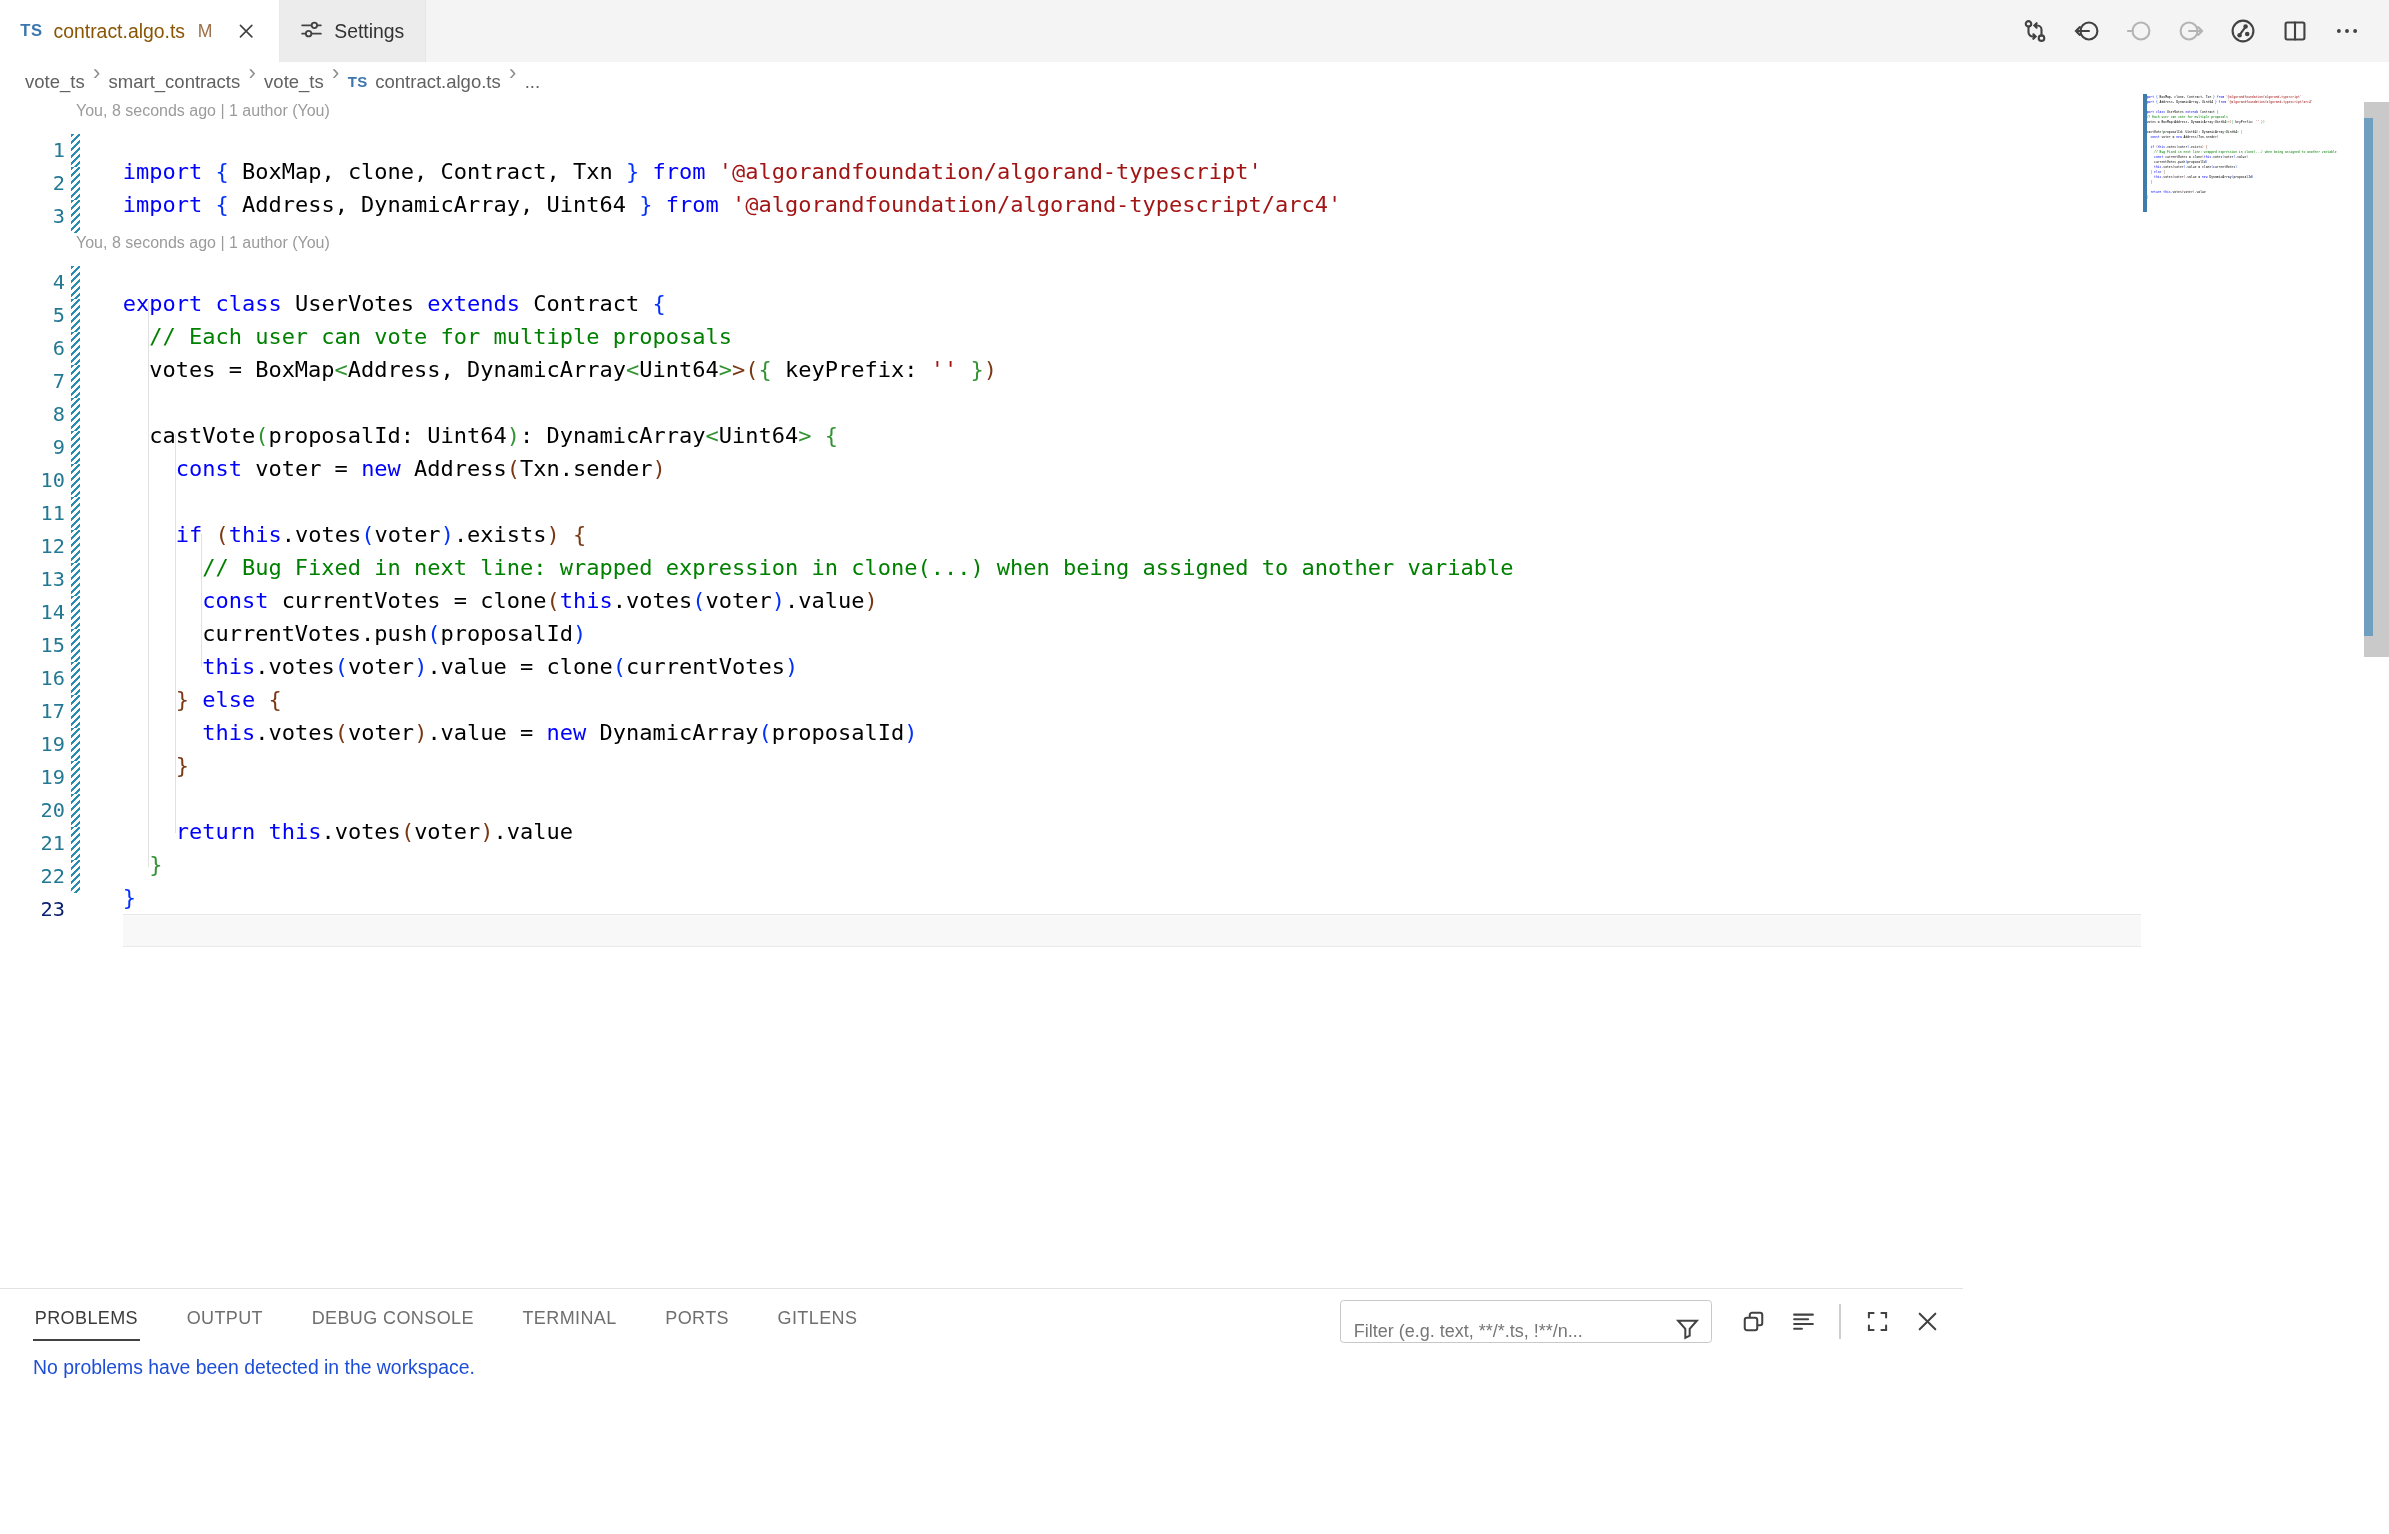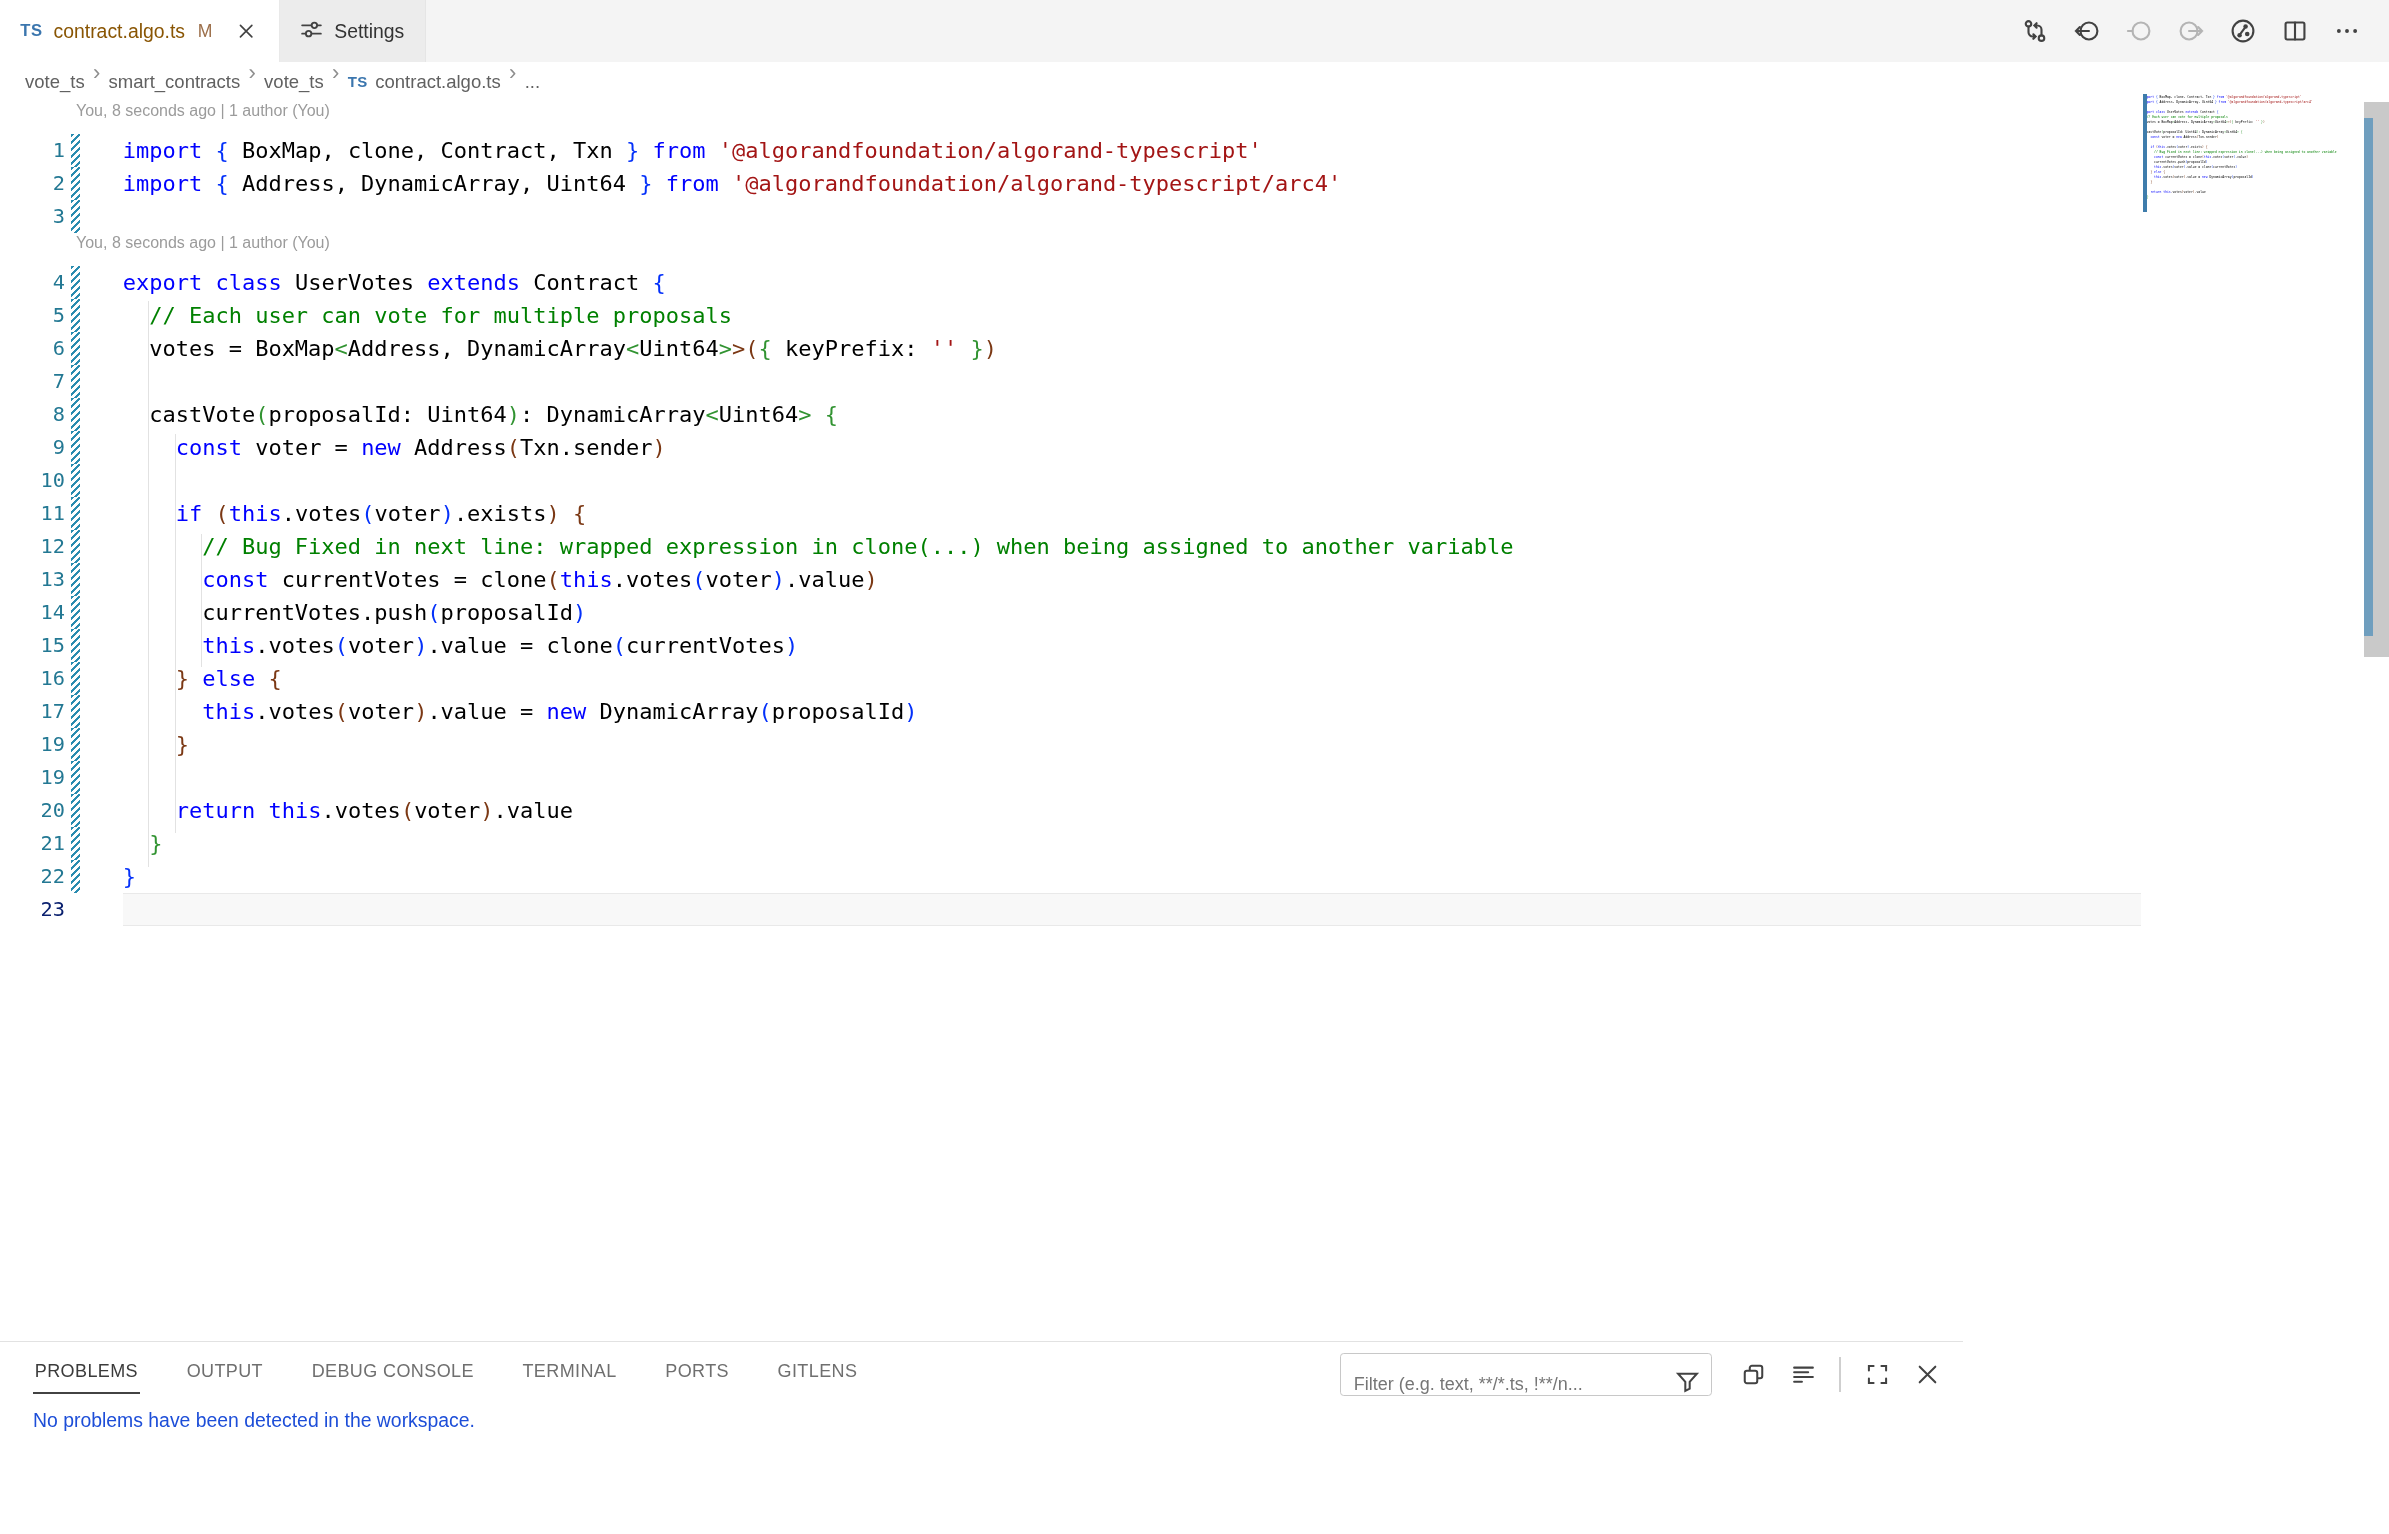--- a/index.html
+++ b/index.html
@@ -39,21 +39,21 @@
   #editor { position:absolute; top:101px; left:0; width:2389px; height:869px; }
   #rows { position:relative; }
   .guide { position:absolute; width:1.4px; background:#e2e2e2; }
   .code-row { display:flex; height:33px; }
   .ln { width:65px; text-align:right; font-family:"DejaVu Sans Mono",monospace;
     font-size:20.3px; line-height:33px; color:#237893; }
   .code-row.current .ln { color:#0b216f; }
   .stripe-slot { width:9.2px; margin-left:5.5px; }
   .stripe-slot.changed { background:repeating-linear-gradient(135deg,
       #2a8cb0 0px, #2a8cb0 2.4px, #ffffff 2.4px, #ffffff 5px); }
-  .line-body { flex:1; margin-left:43px; margin-right:248px; height:33px; }
+  .line-body { flex:1; margin-left:43px; margin-right:248px; height:33px;margin-top:21px; }
   .code-row.current .line-body { background:#f8f8f8;
     border-top:1.8px solid #e9e9e9; border-bottom:1.8px solid #e9e9e9; }
   pre.code-line { font-family:"DejaVu Sans Mono",monospace; font-size:22px;
     line-height:33px; white-space:pre; }
   .code-row.current pre.code-line { line-height:30px; }
   .codelens-row { height:33px; padding-left:64px; display:flex;
     align-items:flex-start;margin-left:12px; }
   .codelens-row span { font-size:16px; color:#9b9b9b; line-height:20.3px; cursor:pointer; }
   .kw { color:#0000ff; } .pl { color:#000000; } .str { color:#a31515; }
   .com { color:#008000; } .b1 { color:#0431fa; } .b2 { color:#319331; }
@@ -66,21 +66,21 @@
   .mini-line { height:15px; font-family:"DejaVu Sans Mono",monospace;
     font-size:9.2px; line-height:15px; white-space:pre; }
   #minimap-changebar { position:absolute; left:2143px; top:94px; width:4.2px;
     height:118px; background:#3e7cab; }
   #scrollbar-thumb { position:absolute; left:2364px; top:102px; width:25px;
     height:555px; background:#c9c9c9; }
   #overview-changes { position:absolute; left:2364px; top:118px; width:9.2px;
     height:518px; background:#6f9ebe; }
 
   
-  #panel { position:absolute; top:1341px; left:0; width:1963px; height:194px;
+  #panel { position:absolute; top:1288px; left:0; width:1963px; height:194px;
     background:#ffffff; border-top:1.8px solid #e2e2e2; }
   #panel-tabs { display:flex; align-items:flex-start; padding-left:33px;
     padding-top:18.5px; gap:45px; height:55px; }
   .panel-tab { font-size:18px; letter-spacing:0.4px; color:#6f6f6f;
     padding:0 1.8px 10.2px 1.8px; cursor:pointer; border-bottom:2.3px solid transparent; }
   .panel-tab.active { color:#3b3b3b; border-bottom-color:#424242; }
   #panel-message { position:absolute; left:33px; top:67px; font-size:19.4px;
     color:#1d4ed8; }
   #panel-controls { position:absolute; right:22px; top:11px; display:flex;
     align-items:center; gap:22px; }

